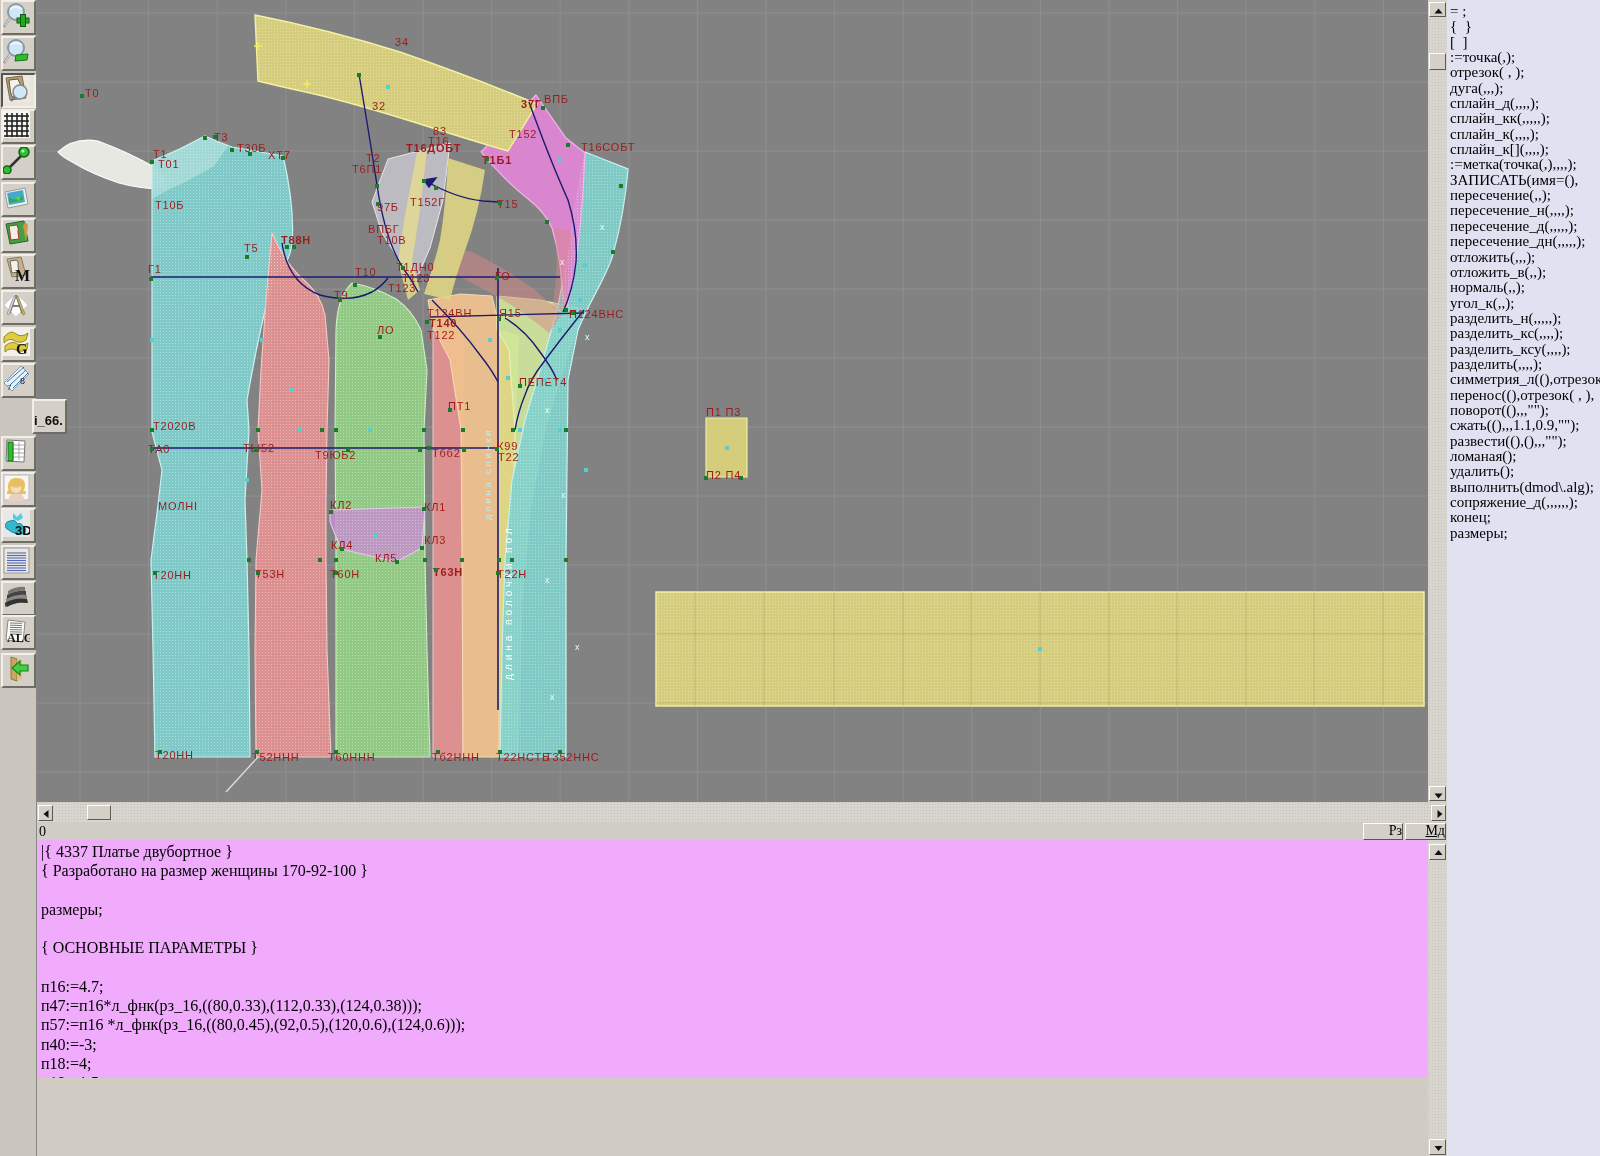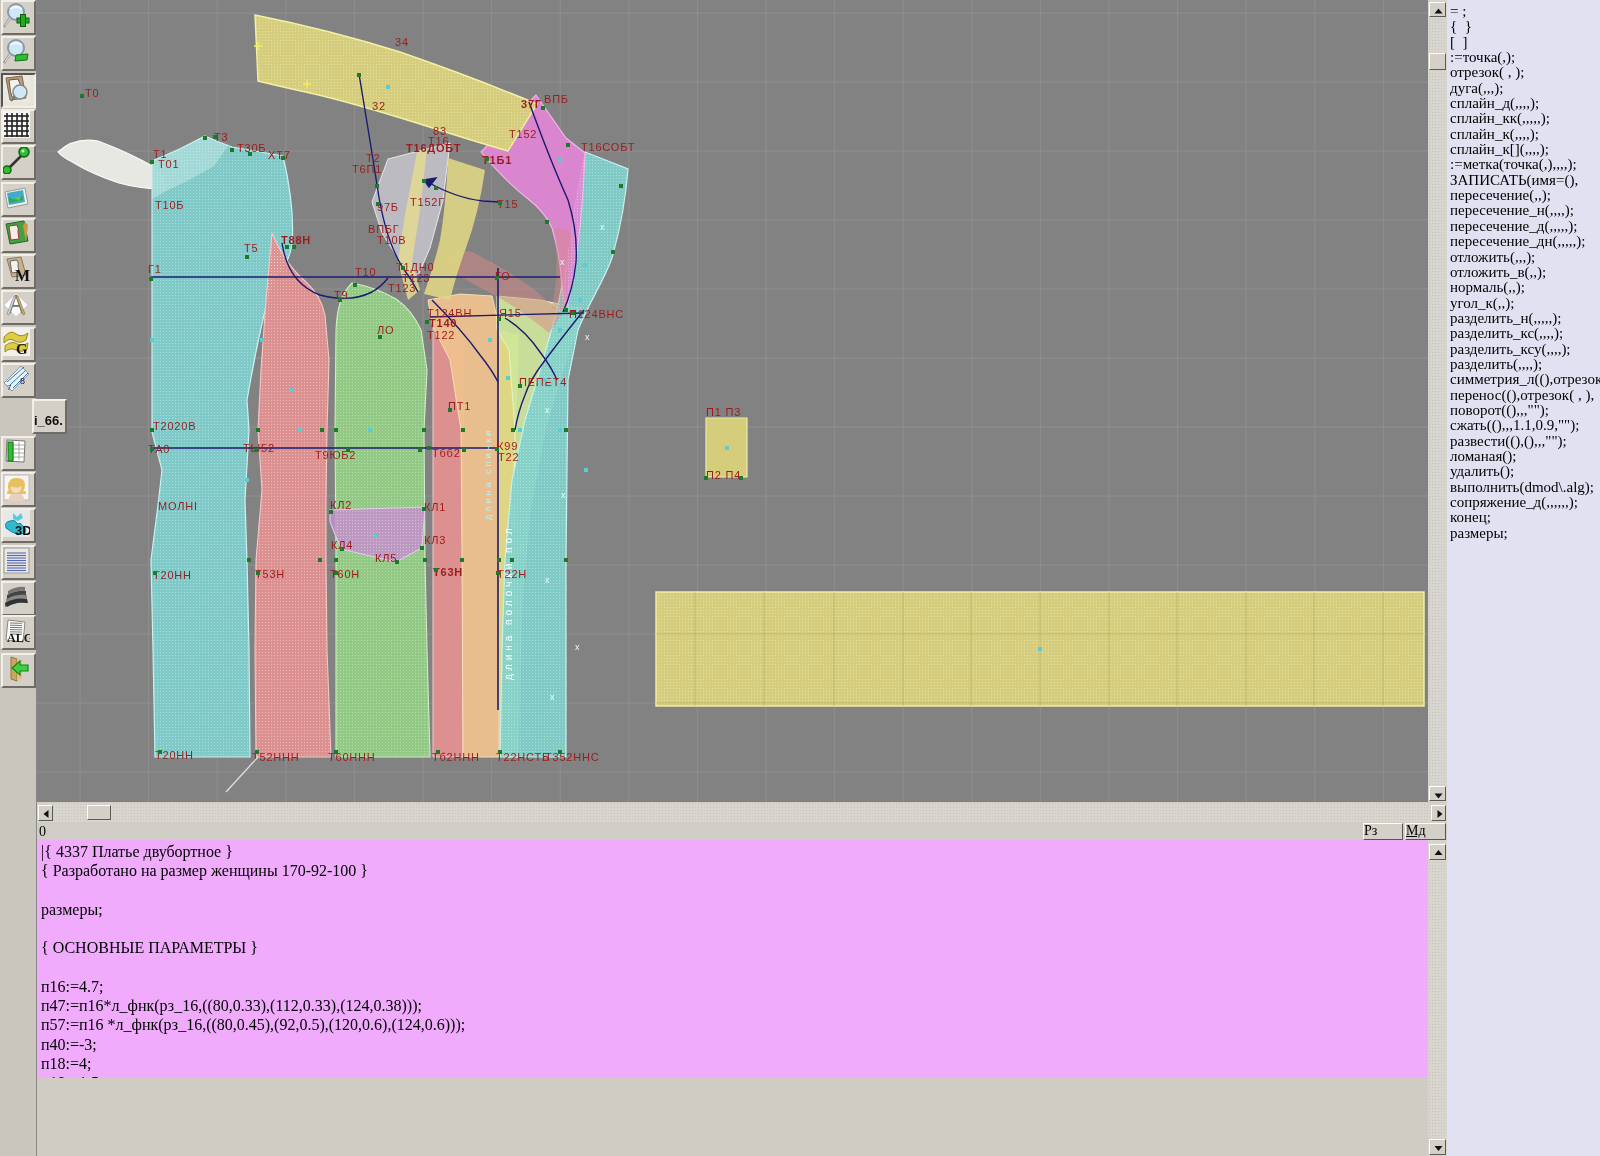--- a/index.html
+++ b/index.html
@@ -11,21 +11,21 @@
 #vscroll{left:1428px;top:0;width:19px;height:802px;background:#d8d5ce;}
 #hscroll{left:37px;top:803px;width:1410px;height:19px;background:#d8d5ce;}
 #strip{left:37px;top:822px;width:1410px;height:18px;background:#d0cdc6;color:#000;}
 #textarea{left:37px;top:840px;width:1391px;height:238px;background:#f0abfc;overflow:hidden;}
 #tascroll{left:1428px;top:840px;width:19px;height:316px;background:#d8d5ce;}
 #sidebar{left:1447px;top:0;width:153px;height:1156px;background:#e2e1f2;overflow:hidden;}
 #sidebar pre{margin:0;padding:4px 0 0 3px;font-family:"Liberation Serif",serif;font-size:15px;line-height:15.35px;color:#000;}
 #textarea pre{margin:0;padding:2px 0 0 4px;font-family:"Liberation Serif",serif;font-size:16px;line-height:19.25px;color:#000;}
 .sbtn{position:absolute;background:#d4d0c8;border-top:1px solid #fff;border-left:1px solid #fff;border-right:1px solid #5c5a55;border-bottom:1px solid #5c5a55;}
 .track{background-image:radial-gradient(#c5c2bb 28%,transparent 30%);background-size:3px 3px;}
-.wbtn{position:absolute;height:15px;background:#d4d0c8;border-top:1px solid #fff;border-left:1px solid #fff;border-right:1px solid #555;border-bottom:1px solid #555;font-family:"Liberation Serif",serif;font-size:14px;text-align:left;line-height:14px;color:#000;}
+.wbtn{position:absolute;height:15px;background:#d4d0c8;border-top:1px solid #fff;border-left:1px solid #fff;border-right:1px solid #555;border-bottom:1px solid #555;font-family:"Liberation Serif",serif;font-size:14px;text-align:right;line-height:14px;color:#000;}
 </style>
 </head>
 <body>
 <div class="abs" id="canvas">
 <svg width="1391" height="802" viewBox="37 0 1391 802">
 <rect x="37" y="0" width="1391" height="802" fill="#828282"></rect>
 <defs>
         <pattern id="ht" width="3" height="3" patternUnits="userSpaceOnUse">
           <rect width="3" height="3" fill="none"></rect>
           <rect x="1" y="1" width="1" height="1" fill="rgba(255,255,255,0.35)"></rect>

